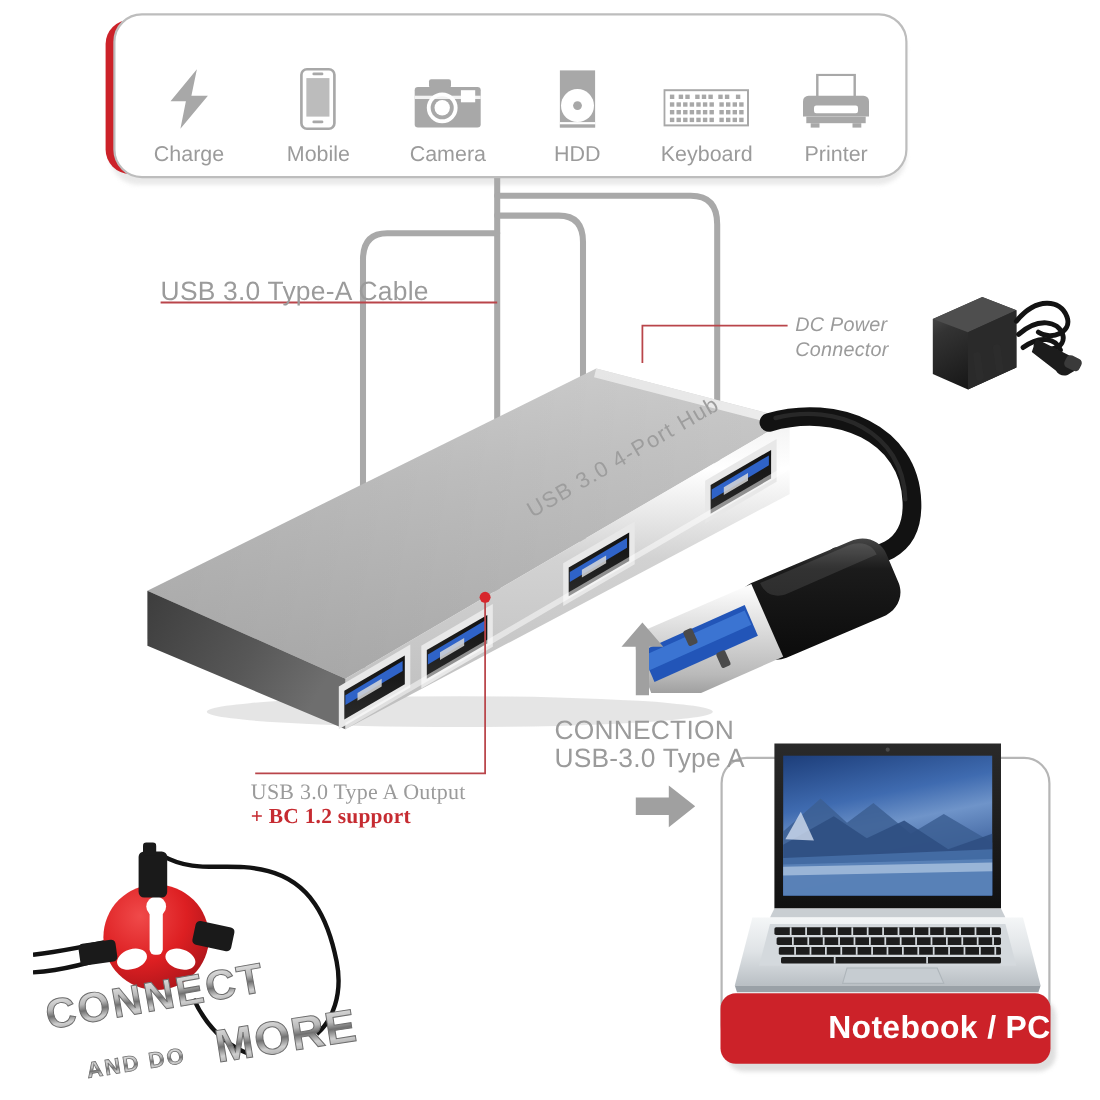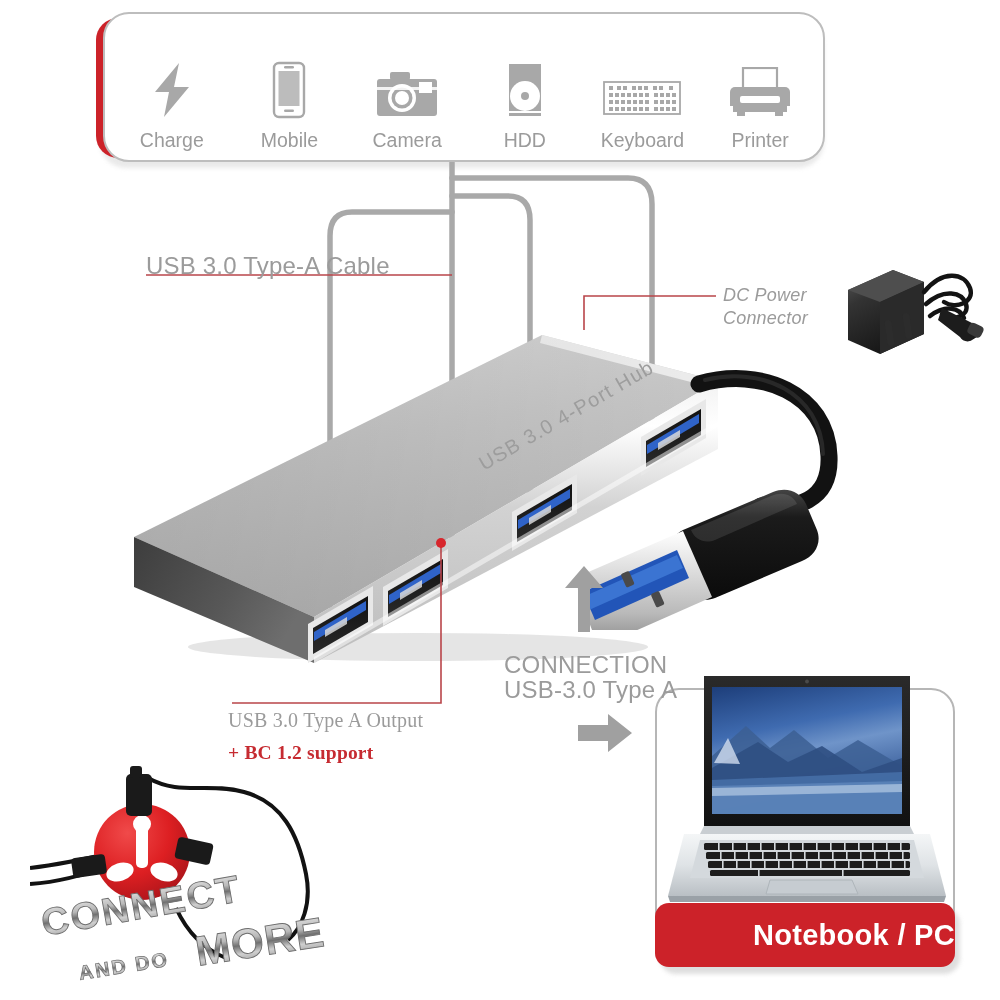--- a/index.html
+++ b/index.html
@@ -28,21 +28,21 @@
   svg.overlay{position:absolute;left:0;top:0;width:1000px;height:1000px;
       overflow:visible;pointer-events:none;}
   #cables-svg{z-index:5;}
   #leaders-svg{z-index:14;}
   #arrows-svg{z-index:14;}
 
   
   #lab-cable{left:146px;top:240px;font-size:24px;z-index:15;margin-top:12px;}
   #lab-dc{left:723px;top:284px;font-size:18px;line-height:23px;z-index:15;font-style:italic;}
   #lab-out{left:228px;top:709px;font-size:20px;z-index:15;font-family:Liberation Serif, serif;}
-  #lab-out .b{display:block;margin-top:10px;font-size:19.5px;font-weight:bold;color:#c62b31;}
+  #lab-out .b{display:block;margin-top:0;font-size:19.5px;font-weight:bold;color:#c62b31;}
   #lab-conn{left:504px;top:652px;font-size:24px;line-height:25px;z-index:15;}
 
   
   #hub{left:118px;top:325px;width:600px;height:340px;z-index:10;}
 
   
   #adapter{left:838px;top:258px;width:150px;height:110px;z-index:12;}
 
   
   #plug{left:565px;top:360px;width:280px;height:270px;z-index:11;}

